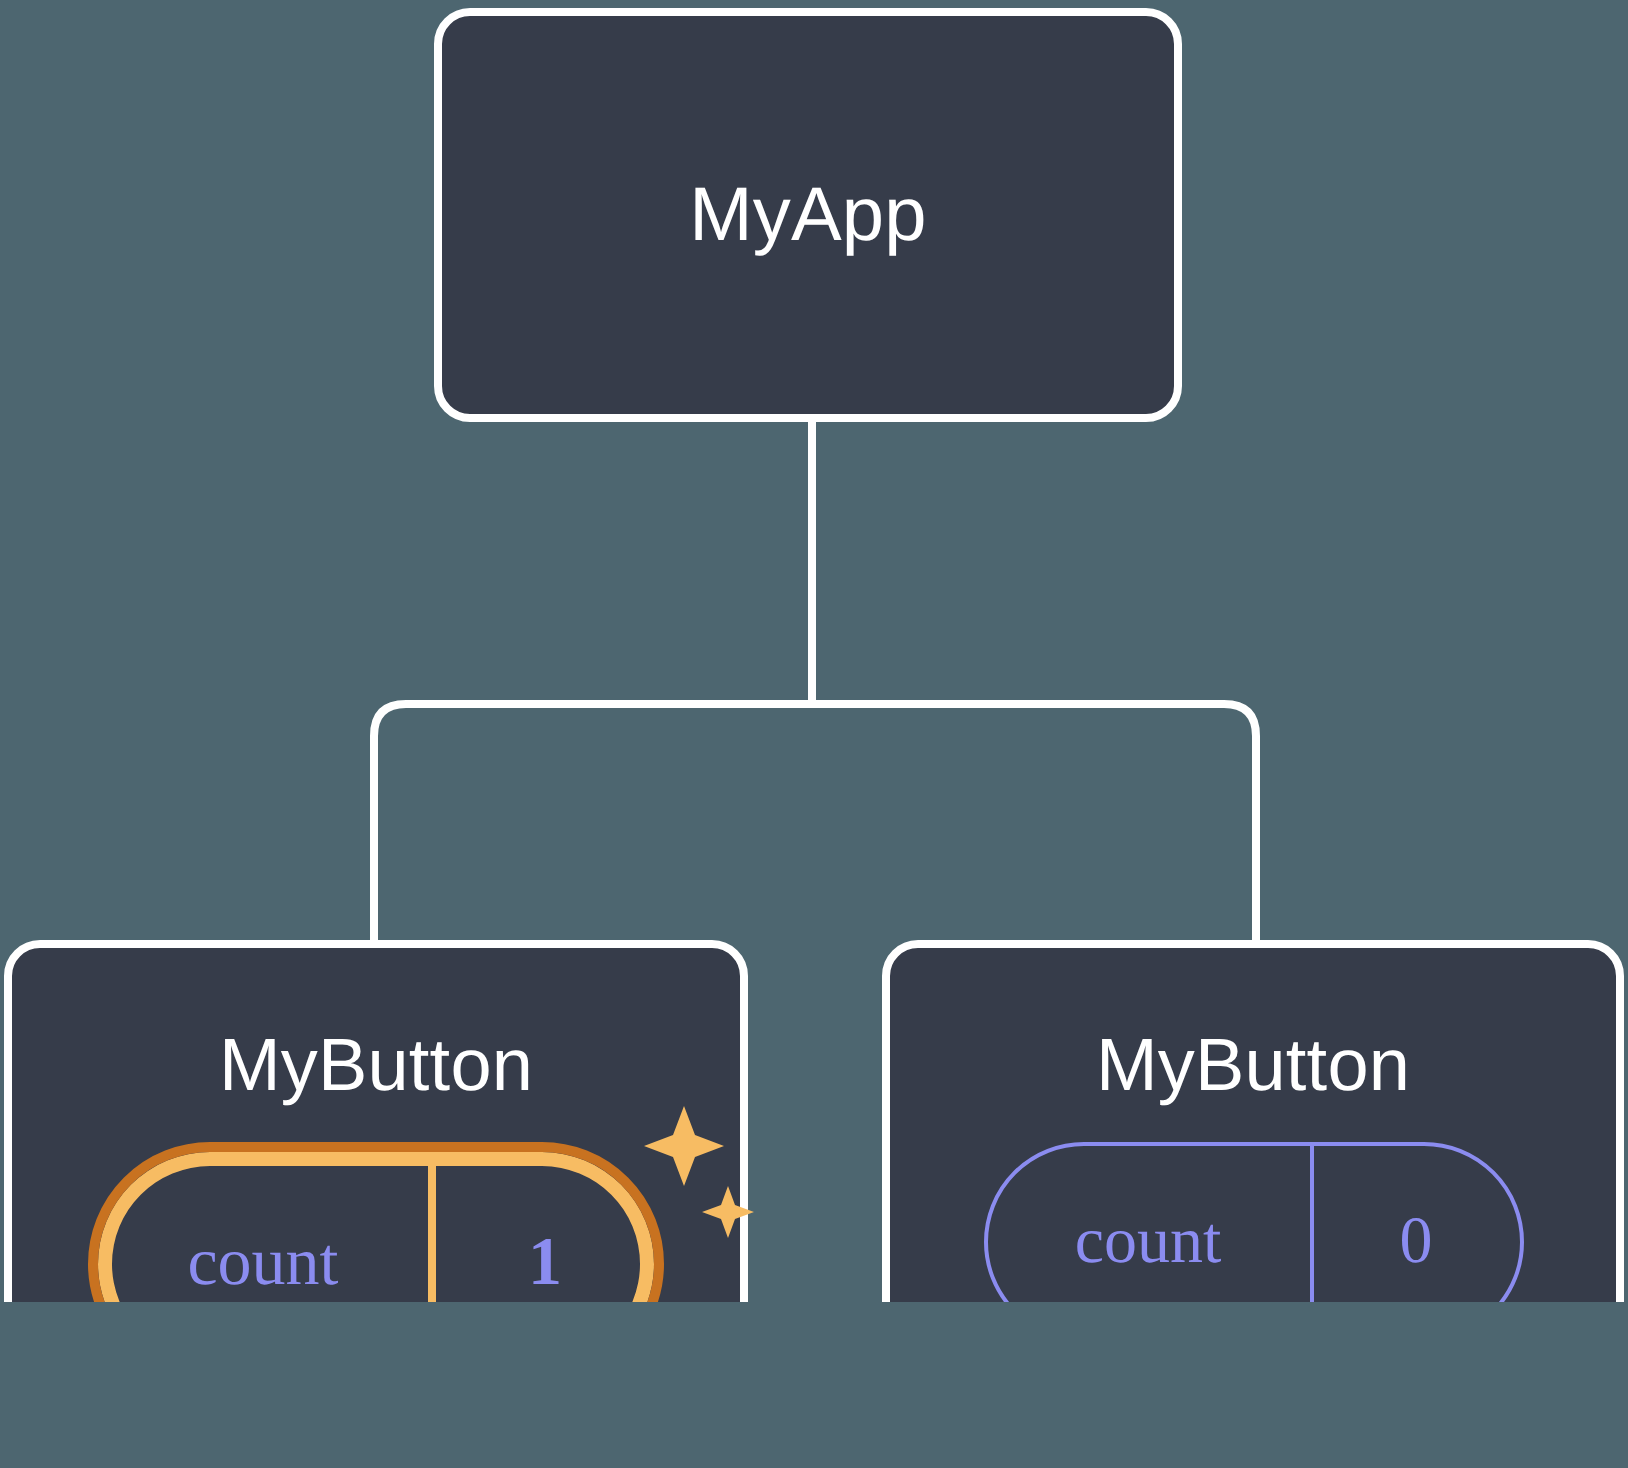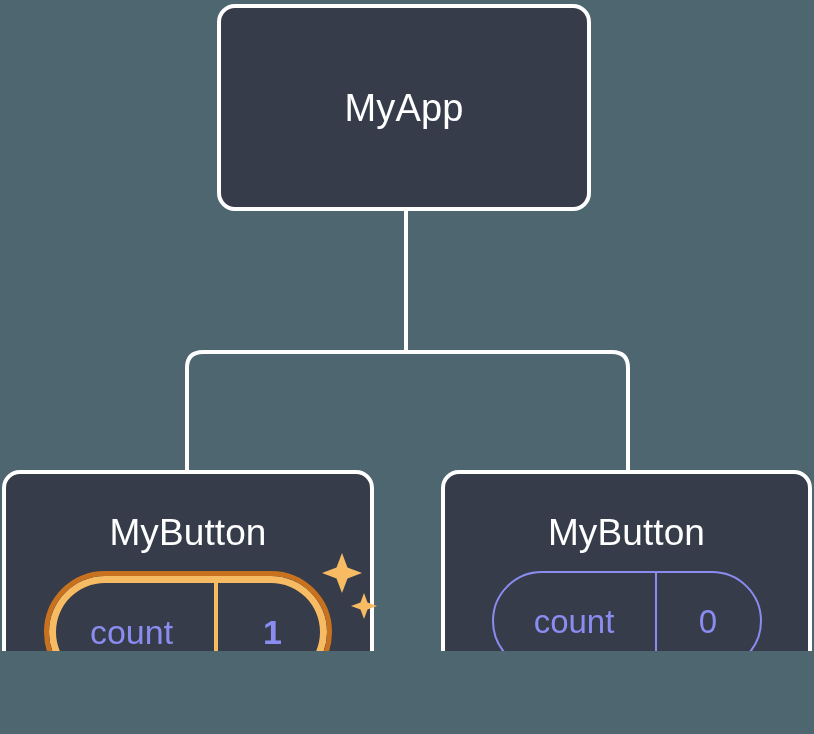--- a/index.html
+++ b/index.html
@@ -95,20 +95,21 @@
     width: 270px;
     height: 100px;
   }
 
   .pill-key, .pill-val {
     display: flex;
     align-items: center;
     justify-content: center;
     color: #8b8cf0;
     line-height: 1;
+    font-family: Liberation Serif, serif;
   }
   .pill-hl .pill-key { flex: 0 0 165px; font-size: 34px; }
   .pill-hl .pill-val { flex: 1 1 auto; font-size: 34px; font-weight: 700; }
   .pill-hl .pill-val { border-left: 4px solid #f7bc63; }
 
   .pill-plain .pill-key { flex: 0 0 161px; font-size: 33px; }
   .pill-plain .pill-val { flex: 1 1 auto; font-size: 33px; font-weight: 400; }
   .pill-plain .pill-val { border-left: 2px solid #8b8cf0; }
 
   

